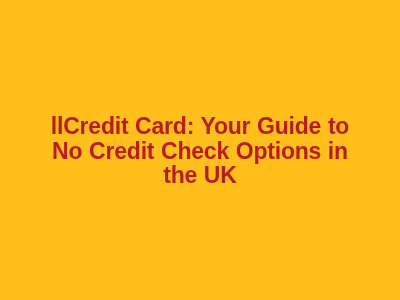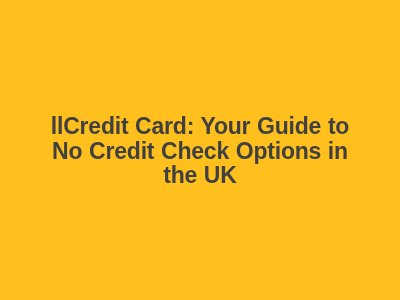--- a/index.html
+++ b/index.html
@@ -48,17 +48,17 @@
     -webkit-font-smoothing: antialiased;
   }
 </style>
 </head>
 <body>
 
 <div id="canvas" style="background: rgb(255, 192, 30);">
 
   <div id="headline-block">
 
-    <h1 id="headline-text" style="color: #404040;">llCredit Card: Your Guide to No Credit Check Options in the UK</h1>
+    <h1 id="headline-text" style="color: #b91c1c;">llCredit Card: Your Guide to No Credit Check Options in the UK</h1>
 
   </div>
 
 </div>
 
 </body></html>

